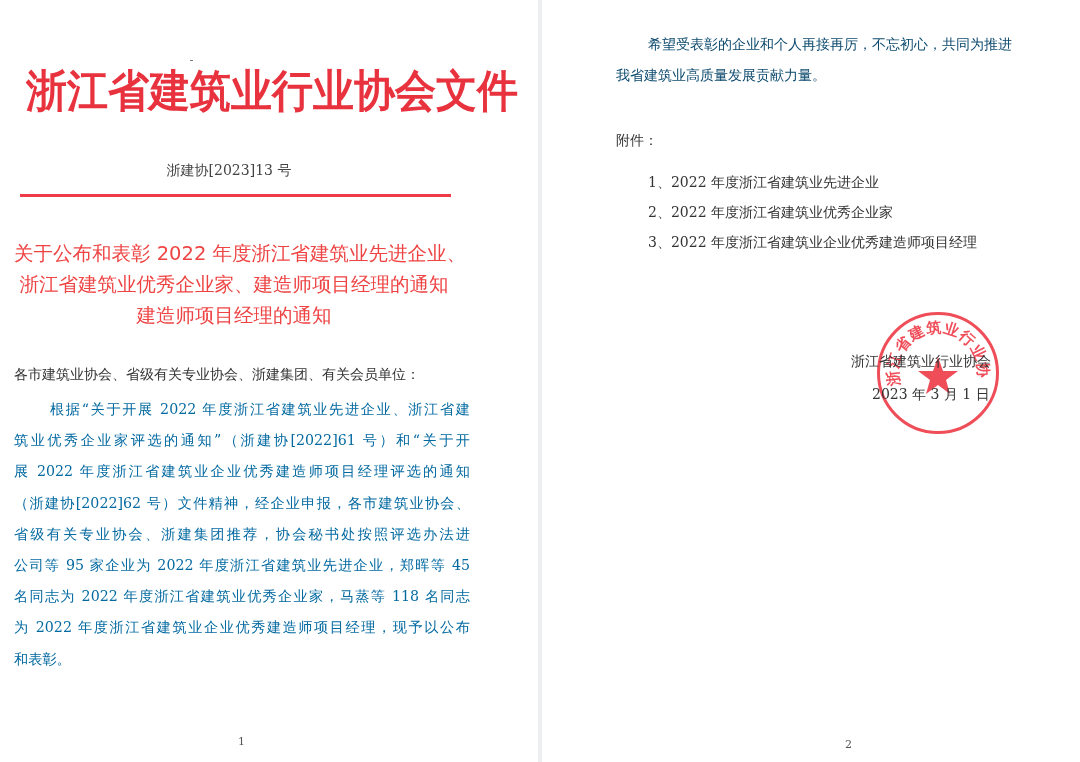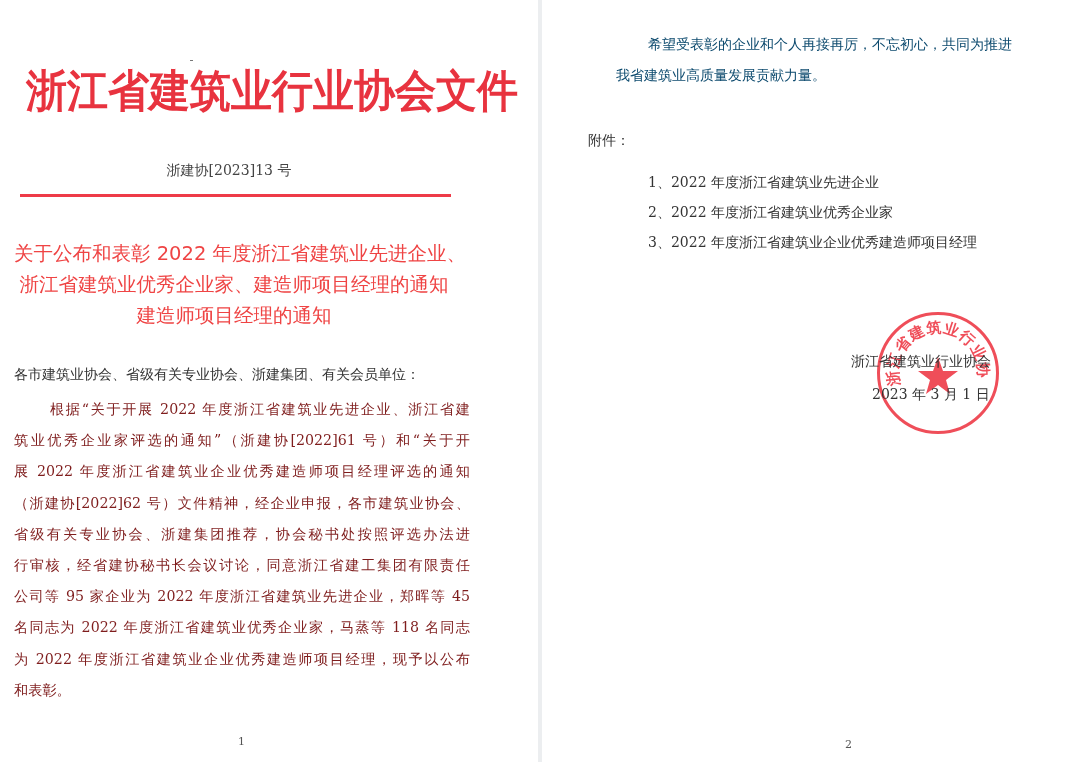--- a/index.html
+++ b/index.html
@@ -33,37 +33,37 @@
     font-family:"DejaVu Sans","Liberation Sans",sans-serif;
   }
   .title div { white-space:nowrap; }
   .addressee {
     position:absolute; left:14px; top:366px; font-size:14px; color:#333; white-space:nowrap;
   }
   .body-lines {
     position:absolute; left:14px; top:398px; width:456px;
   }
   .body-line {
-    height:31.2px; font-size:14.2px; color:#7f1d1d; white-space:nowrap; line-height:22px;
+    height:31.2px; font-size:14.2px; color:#0369a1; white-space:nowrap; line-height:22px;
     text-align:justify; text-align-last:justify;
   }
   .body-line.first { padding-left:36px; }
   .body-line.last { text-align-last:left; }
   .page-num {
     position:absolute; font-size:11px; color:#555;
   }
   #pn1 { left:238px; top:735px; }
   #pn2 { left:845px; top:738px; }
 
   .p2-para {
     position:absolute; left:616px; top:34px; width:455px;
   }
   .p2-line { height:31px; font-size:14px; color:#0c4a6e; white-space:nowrap; line-height:20px; }
   .p2-line.first { padding-left:32px; }
-  .attach-label { position:absolute; left:588px; top:132px; font-size:14px; color:#333; }
+  .attach-label { position:absolute; left:616px; top:132px; font-size:14px; color:#333; }
   .attach-list { position:absolute; left:648px; top:152px;margin-top:22px; }
   .attach-item { height:30px; font-size:14px; color:#333; white-space:nowrap; }
 
   .seal {
     position:absolute; left:877px; top:312px; width:122px; height:122px;
     border:3px solid #ee3b48; border-radius:50%; box-sizing:border-box; opacity:0.9;
   }
   .seal svg { position:absolute; left:0; top:0; }
   .signer {
     position:absolute; left:851px; top:353px; font-size:14px; color:#333; white-space:nowrap;
@@ -89,21 +89,20 @@
   </div>
 
   <div class="addressee">各市建筑业协会、省级有关专业协会、浙建集团、有关会员单位：</div>
 
   <div class="body-lines">
     <div class="body-line first">根据“关于开展 2022 年度浙江省建筑业先进企业、浙江省建</div>
     <div class="body-line">筑业优秀企业家评选的通知”（浙建协[2022]61 号）和“关于开</div>
     <div class="body-line">展 2022 年度浙江省建筑业企业优秀建造师项目经理评选的通知</div>
     <div class="body-line">（浙建协[2022]62 号）文件精神，经企业申报，各市建筑业协会、</div>
     <div class="body-line">省级有关专业协会、浙建集团推荐，协会秘书处按照评选办法进</div>
-    <div class="body-line">行审核，经省建协秘书长会议讨论，同意浙江省建工集团有限责任</div>
     <div class="body-line">公司等 95 家企业为 2022 年度浙江省建筑业先进企业，郑晖等 45</div>
     <div class="body-line">名同志为 2022 年度浙江省建筑业优秀企业家，马蒸等 118 名同志</div>
     <div class="body-line">为 2022 年度浙江省建筑业企业优秀建造师项目经理，现予以公布</div>
     <div class="body-line last">和表彰。</div>
   </div>
 
   <div class="page-num" id="pn1">1</div>
 </div>
 
 <div class="gutter"></div>

